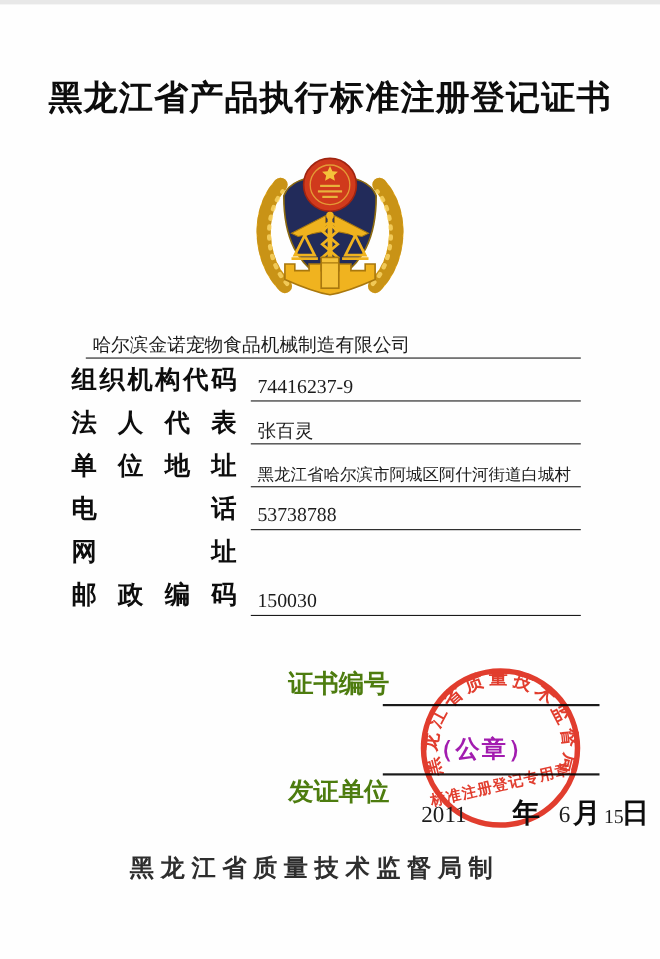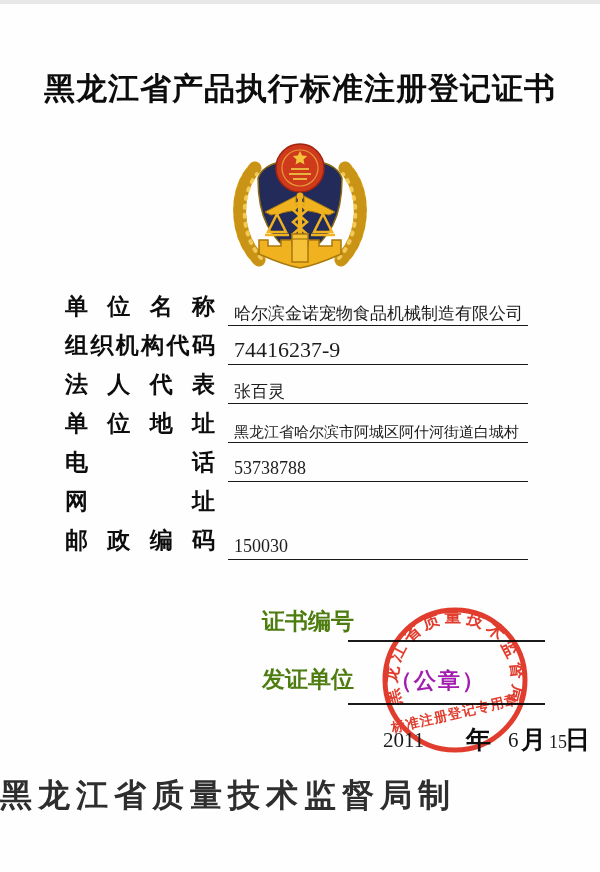--- a/index.html
+++ b/index.html
@@ -42,23 +42,23 @@
   }
   .seal{position:absolute;left:380px;top:601px;width:150px;height:150px;
         mix-blend-mode:multiply;opacity:.92;}
   
   .date-part{position:absolute;line-height:1;}
   .d-num{font-size:21px;color:#1c1c1c;}
   .d-unit{font-family:"Liberation Sans","DejaVu Sans",sans-serif;font-weight:bold;font-size:25px;color:#0d0d0d;}
   .d-small{font-size:18px;}
   
   .footer{
-    position:absolute;top:770px;left:0;width:572px;
+    position:absolute;top:770px;left:0;width:572px;text-align:center;
     font-family:"Liberation Sans","DejaVu Sans",sans-serif;
-    font-weight:bold;font-size:32px;letter-spacing:6px;color:#2e2e2e;
+    font-weight:bold;font-size:22px;letter-spacing:6px;color:#2e2e2e;
   }
 </style>
 </head>
 <body>
 
 <div class="page">
 
   <div class="cert-title">黑龙江省产品执行标准注册登记证书</div>
 
   <svg class="emblem" viewBox="0 0 150 132" aria-hidden="true">
@@ -97,26 +97,25 @@
     <rect x="72.8" y="60" width="4.4" height="52" fill="#f0b31f"></rect>
     <path d="M75,66 l7,6 -7,6 -7,-6 Z M75,78 l7,6 -7,6 -7,-6 Z M75,90 l7,6 -7,6 -7,-6 Z" fill="none" stroke="#f0b31f" stroke-width="2.5"></path>
 
     <path d="M34,102 h9 v6 h13 v-6 h11 v6 h16 v-6 h11 v6 h13 v-6 h9 v14 C98,124 86,128 75,130 C64,128 52,124 34,116 Z" fill="#f0b31f" stroke="#a9780e" stroke-width="1.5"></path>
     <rect x="67" y="96" width="16" height="28" fill="#f5c23a" stroke="#a9780e" stroke-width="1.5"></rect>
     <path d="M67,101 h16" stroke="#a9780e" stroke-width="1.2"></path>
   </svg>
 
   <div class="form">
     <div class="frow">
-      <div class="flabel">单位名称</div>
       <div class="fvalue">哈尔滨金诺宠物食品机械制造有限公司</div>
     </div>
     <div class="frow">
       <div class="flabel">组织机构代码</div>
-      <div class="fvalue" style="font-size:22px">74416237-9</div>
+      <div class="fvalue" style="font-size:18px">74416237-9</div>
     </div>
     <div class="frow">
       <div class="flabel">法人代表</div>
       <div class="fvalue">张百灵</div>
     </div>
     <div class="frow">
       <div class="flabel">单位地址</div>
       <div class="fvalue" style="font-size:15px">黑龙江省哈尔滨市阿城区阿什河街道白城村</div>
     </div>
     <div class="frow">
@@ -128,21 +127,21 @@
     </div>
     <div class="frow">
       <div class="flabel">邮政编码</div>
       <div class="fvalue" style="font-size:18px">150030</div>
     </div>
   </div>
 
   <div class="blk-label" style="top:606px;">证书编号</div>
   <div class="blk-line" style="top:636px;"></div>
 
-  <div class="blk-label" style="top:664px;">发证单位</div>
+  <div class="blk-label" style="top:704px;">发证单位</div>
   <div class="gongzhang">（公章）</div>
   <div class="blk-line" style="top:699px;"></div>
 
   <svg class="seal" viewBox="0 0 150 150" aria-hidden="true">
     <circle cx="75" cy="75" r="70" fill="none" stroke="#e02c1c" stroke-width="5"></circle>
     <defs>
       <path id="sealArcTop" d="M 20.5,94.8 A 58,58 0 1 1 129.5,94.8"></path>
     </defs>
     <text fill="#e02c1c" font-size="17" font-weight="bold" letter-spacing="4" font-family="'Liberation Sans','DejaVu Sans',sans-serif">
       <textPath href="#sealArcTop" startOffset="50%" text-anchor="middle">黑龙江省质量技术监督局</textPath>

